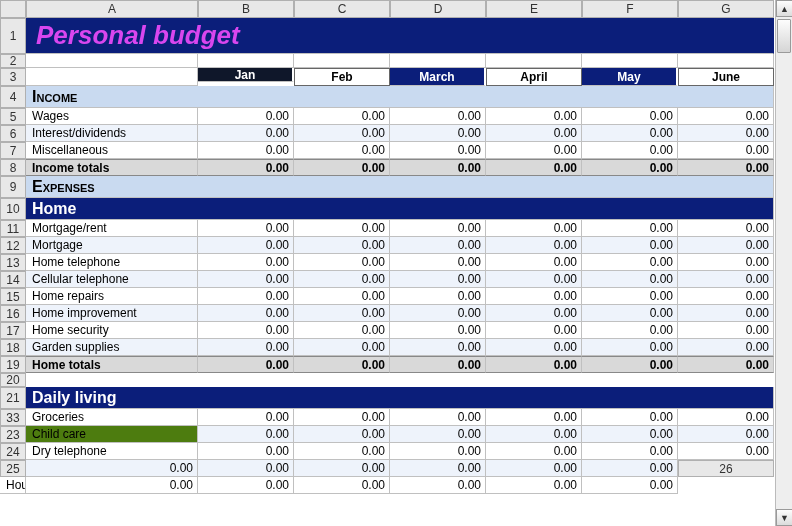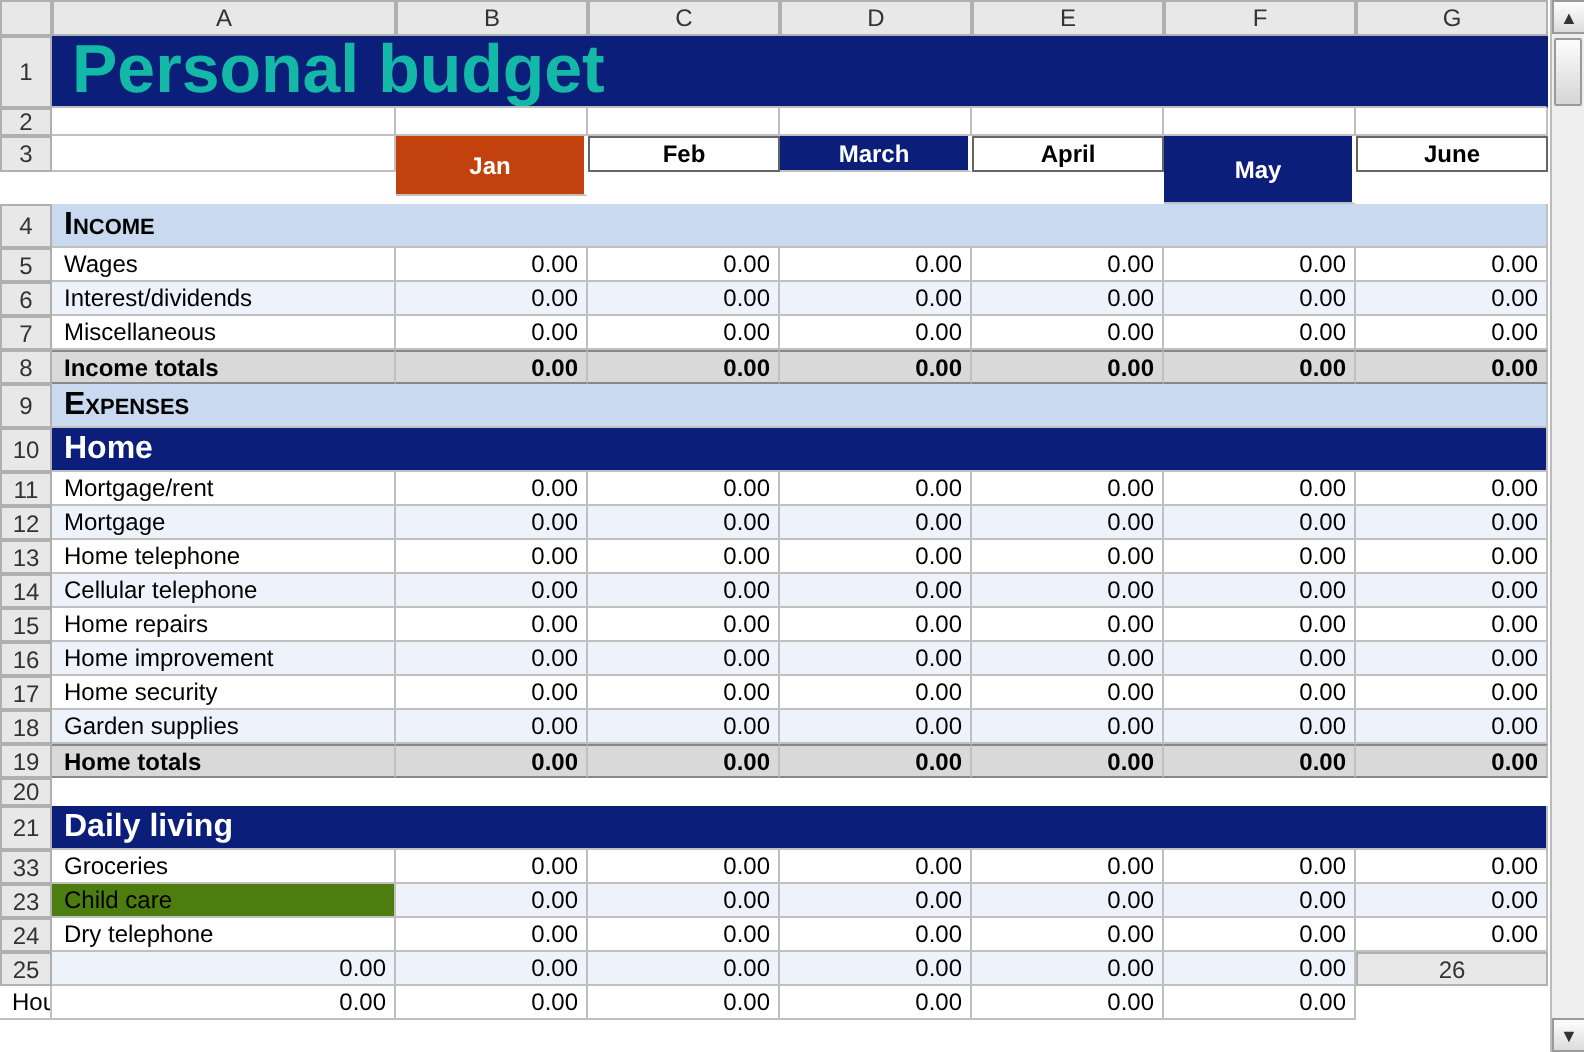--- a/index.html
+++ b/index.html
@@ -40,23 +40,24 @@
     height: 17px;
     padding: 0 4px;
     display: flex;
     align-items: center;
     font-size: 12px;
     overflow: hidden;
     white-space: nowrap;
   }
   .num { justify-content: flex-end; }
   .title-text {
-    color: #14b8a6;
+    color: #d946ef;
     font-weight: bold;
-    font-size: 34px;
+    font-style: italic;
+    font-size: 26px;
     padding-left: 6px;
   }
   .vscroll {
     position: absolute;
     right: 0; top: 0;
     width: 17px; height: 526px;
     background: #eee;
     border-left: 1px solid #bbb;
   }
   .vscroll .btn {
@@ -89,25 +90,25 @@
     <div class="rowhdr" style="height: 14px;">2</div>
     <div class="cell" style="height: 14px; border-bottom: 1px solid rgb(192, 192, 192);"></div>
     <div class="cell" style="height: 14px; border-bottom: 1px solid rgb(192, 192, 192);"></div>
     <div class="cell" style="height: 14px; border-bottom: 1px solid rgb(192, 192, 192);"></div>
     <div class="cell" style="height: 14px; border-bottom: 1px solid rgb(192, 192, 192);"></div>
     <div class="cell" style="height: 14px; border-bottom: 1px solid rgb(192, 192, 192);"></div>
     <div class="cell" style="height: 14px; border-bottom: 1px solid rgb(192, 192, 192);"></div>
     <div class="cell" style="height: 14px; border-bottom: 1px solid rgb(192, 192, 192);"></div>
     <div class="rowhdr" style="height: 18px;">3</div>
     <div class="cell" style="height: 18px;"></div>
-    <div class="cell" style="height: 30px; justify-content: center; font-weight: bold; background: #c2410c; color: rgb(255, 255, 255); border-right: 2px solid rgb(255, 255, 255);">Jan</div>
+    <div class="cell" style="height: 14px; justify-content: center; font-weight: bold; background: #0f172a; color: rgb(255, 255, 255); border-right: 2px solid rgb(255, 255, 255);">Jan</div>
     <div class="cell" style="height: 18px; justify-content: center; font-weight: bold; background: rgb(255, 255, 255); color: rgb(0, 0, 0); border: 1px solid rgb(102, 102, 102);">Feb</div>
     <div class="cell" style="height: 18px; justify-content: center; font-weight: bold; background: rgb(11, 30, 122); color: rgb(255, 255, 255); border-right: 2px solid rgb(255, 255, 255);">March</div>
     <div class="cell" style="height: 18px; justify-content: center; font-weight: bold; background: rgb(255, 255, 255); color: rgb(0, 0, 0); border: 1px solid rgb(102, 102, 102);">April</div>
-    <div class="cell" style="height: 34px; justify-content: center; font-weight: bold; background: rgb(11, 30, 122); color: rgb(255, 255, 255); border-right: 2px solid rgb(255, 255, 255);">May</div>
+    <div class="cell" style="height: 18px; justify-content: center; font-weight: bold; background: rgb(11, 30, 122); color: rgb(255, 255, 255); border-right: 2px solid rgb(255, 255, 255);">May</div>
     <div class="cell" style="height: 18px; justify-content: center; font-weight: bold; background: rgb(255, 255, 255); color: rgb(0, 0, 0); border: 1px solid rgb(102, 102, 102);">June</div>
     <div class="rowhdr" style="height: 22px;">4</div>
     <div class="cell" style="height: 22px; background: rgb(201, 218, 240); font-weight: bold; font-size: 16px; font-variant: small-caps; grid-column: 2 / span 7; padding-left: 6px;">Income</div>
     <div class="rowhdr">5</div>
     <div class="cell" style="background: rgb(255, 255, 255); padding-left: 6px;">Wages</div>
     <div class="cell num" style="background: rgb(255, 255, 255); justify-content: flex-end;">0.00</div>
     <div class="cell num" style="background: rgb(255, 255, 255); justify-content: flex-end;">0.00</div>
     <div class="cell num" style="background: rgb(255, 255, 255); justify-content: flex-end;">0.00</div>
     <div class="cell num" style="background: rgb(255, 255, 255); justify-content: flex-end;">0.00</div>
     <div class="cell num" style="background: rgb(255, 255, 255); justify-content: flex-end;">0.00</div>

